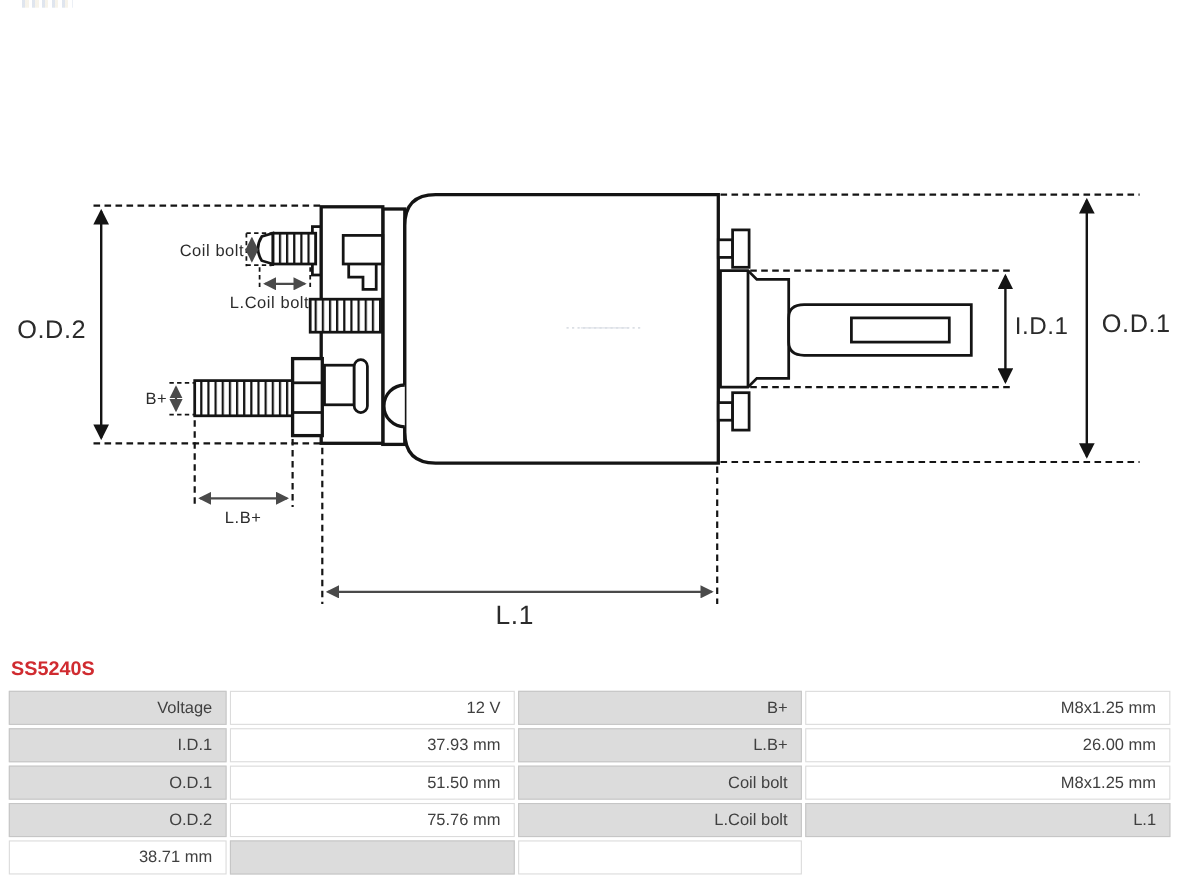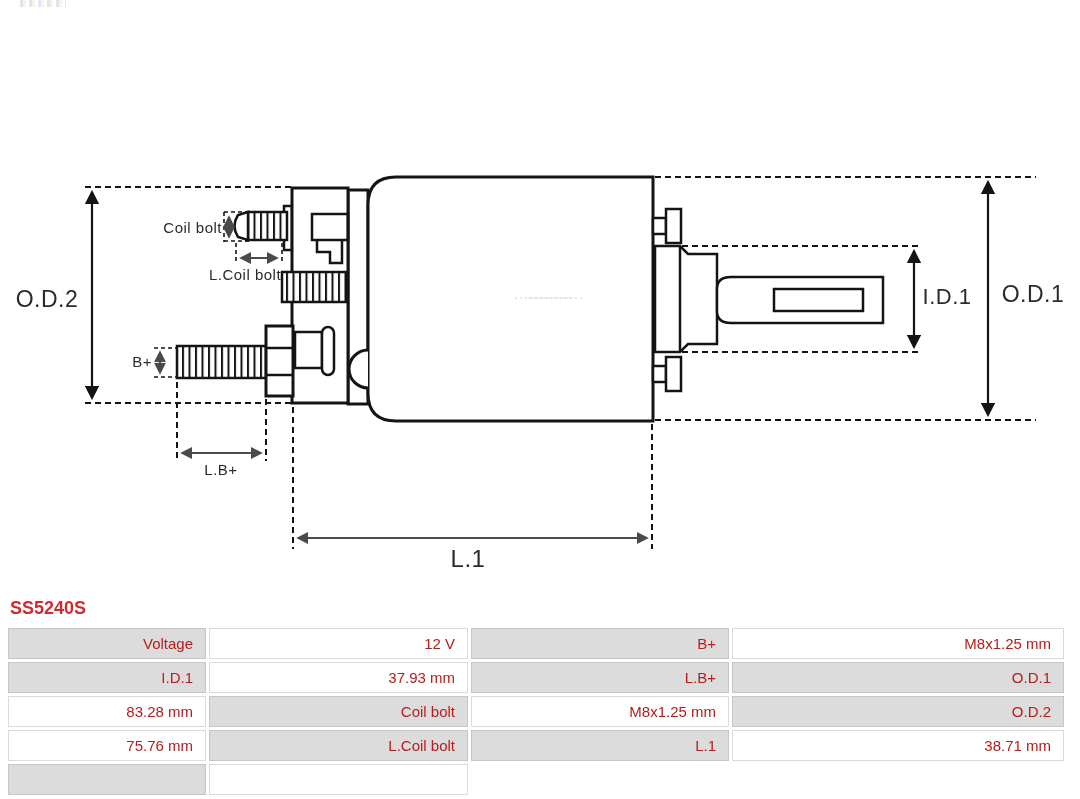--- a/index.html
+++ b/index.html
@@ -29,21 +29,21 @@
   .part-number{
     position:absolute;left:10px;top:598px;
     font-size:18px;font-weight:600;color:#d02b30;
   }
 
   .spec-table{
     position:absolute;left:8px;top:628px;
     display:grid;
     grid-template-columns:198px 259px 258px 332px;
     column-gap:3px;row-gap:3px;
-    font-size:15px;color:#b91c1c;border-radius:17px;
+    font-size:15px;color:#404040;border-radius:17px;
   }
   .spec-table .cell{
     box-sizing:border-box;height:31px;line-height:29px;
     text-align:right;padding-right:12px;white-space:nowrap;
   }
   .spec-table .lbl{background:#dcdcdc;border:1px solid #c6c6c6;}
   .spec-table .val{background:#ffffff;border:1px solid #dbdbdb;padding-left:16px;}
 </style>
 </head>
 <body>
@@ -166,23 +166,24 @@
   <div class="spec-table">
 
     <div class="cell lbl">Voltage</div>
     <div class="cell val">12 V</div>
     <div class="cell lbl">B+</div>
     <div class="cell val">M8x1.25 mm</div>
 
     <div class="cell lbl">I.D.1</div>
     <div class="cell val">37.93 mm</div>
     <div class="cell lbl">L.B+</div>
+    <div class="cell val">26.00 mm</div>
 
     <div class="cell lbl">O.D.1</div>
-    <div class="cell val">83.28 mm</div>
+    <div class="cell val">51.50 mm</div>
     <div class="cell lbl">Coil bolt</div>
     <div class="cell val">M8x1.25 mm</div>
 
     <div class="cell lbl">O.D.2</div>
     <div class="cell val">75.76 mm</div>
     <div class="cell lbl">L.Coil bolt</div>
 
     <div class="cell lbl">L.1</div>
     <div class="cell val">38.71 mm</div>
     <div class="cell lbl"></div>

